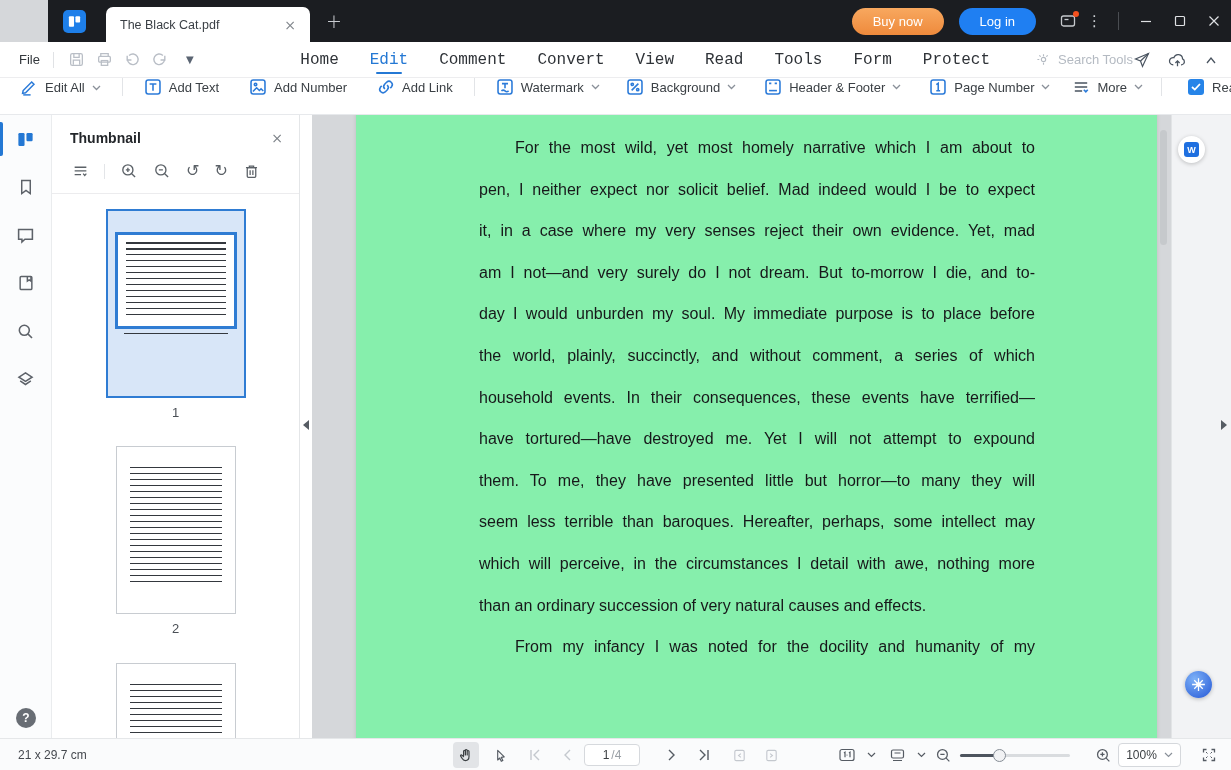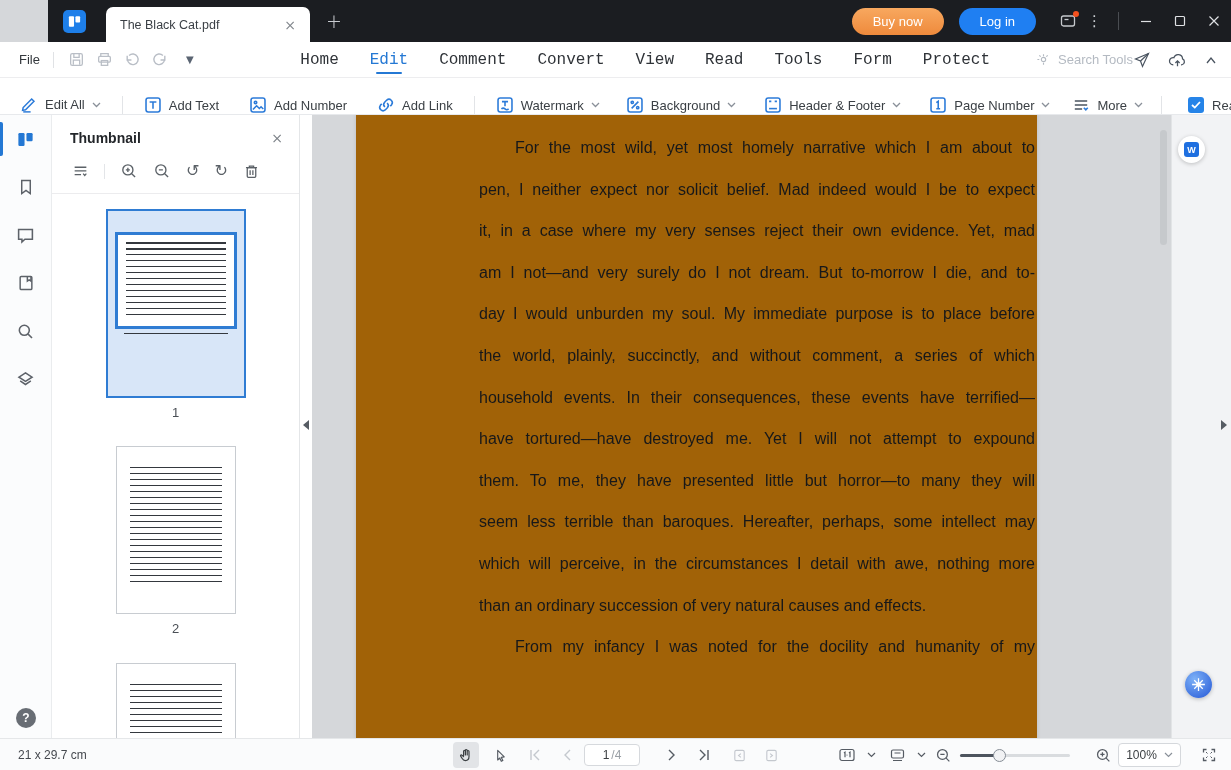--- a/index.html
+++ b/index.html
@@ -32,21 +32,21 @@
   .mb-ic { width:24px; height:24px; display:flex; align-items:center; justify-content:center; color:#b9bec6; margin-right:9px; }
   .mb-ic.dd { color:#5a6472; margin-left:2px; }
   .mtabs { display:flex; align-items:center; gap:31px; margin-left:92px; height:100%; }
   .mtab { font-size:16px; color:#2f3338; height:100%; display:flex; align-items:center; position:relative; white-space:nowrap;font-family:Liberation Mono, monospace; }
   .mtab.active { color:#2478d4; }
   .mtab.active::after { content:""; position:absolute; left:50%; transform:translateX(-50%); bottom:3px; width:26px; height:2.5px; background:#2478d4; border-radius:2px; }
   .search-tools { display:flex; align-items:center; gap:7px; margin-left:46px; color:#b4bac2; font-size:13px; white-space:nowrap; }
   .mb-right { margin-left:auto; margin-right:13px; display:flex; align-items:center; gap:17px; color:#4a5460; }
 
   
-  .toolbar { position:absolute; top:78px; left:0; right:0; height:37px; background:#fff; border-bottom:1px solid #e7e9ec; display:flex; align-items:flex-end; padding-left:19px; overflow:hidden; }
+  .toolbar { position:absolute; top:78px; left:0; right:0; height:37px; background:#fff; border-bottom:1px solid #e7e9ec; display:flex; align-items:flex-start; padding-left:19px; overflow:hidden; }
   .titem { display:flex; align-items:center; gap:7px; font-size:13px; color:#3b4045; white-space:nowrap; flex:none; }
   .ticon { color:#2c7bd9; display:flex; align-items:center; }
   .t-sep { width:1px; height:18px; background:#e2e4e7; margin:0 21px; flex:none; }
   .chev { color:#8a9099; display:flex; align-items:center; }
   .mr30 { margin-right:30px; } .mr26 { margin-right:26px; } .mr28 { margin-right:28px; } .mr22 { margin-right:22px; }
   .read-group { margin-left:auto; display:flex; align-items:center; gap:8px; flex:none; }
   .checkbox { width:16px; height:16px; border-radius:3px; background:#2684e8; display:flex; align-items:center; justify-content:center; }
 
   
   .rail { position:absolute; top:115px; bottom:32px; left:0; width:52px; background:#fbfcfd; border-right:1px solid #eaecee; }
@@ -70,21 +70,21 @@
   .viewport-rect { position:absolute; left:7px; right:7px; top:21px; height:97px; background:#fff; border:3px solid #2f7cd3; }
   .pg { background:#fff; border:1px solid #c8ccd1; position:relative; }
   .thumb2 { margin-top:26px; width:120px; height:168px; }
   .thumb3 { margin-top:27px; width:120px; height:130px; }
   .tlabel { margin-top:7px; font-size:13px; color:#4a4f55; }
 
   
   .gutter { position:absolute; top:115px; bottom:32px; left:300px; width:12px; background:#fff; }
   .collapse-left { position:absolute; left:303px; top:420px; width:0; height:0; border:5px solid transparent; border-right:6px solid #565c63; border-left:none; }
   .docarea { position:absolute; top:115px; bottom:32px; left:312px; right:60px; background:#d5d7da; overflow:hidden; }
-  .page { position:absolute; left:44px; top:-20px; bottom:-20px; width:681px; background:#a16207; box-shadow:0 0 4px rgba(0,0,0,.12); }
+  .page { position:absolute; left:44px; top:-20px; bottom:-20px; width:801px; background:#86efac; box-shadow:0 0 4px rgba(0,0,0,.12); }
   .textblock { position:absolute; left:123px; top:32px; width:556px; }
   .ln { height:41.6px; line-height:41.6px; font-size:16px; color:#17181a; text-align:justify; text-align-last:justify; }
   .ln.left { text-align:left; text-align-last:left; }
   .ln.ind { text-indent:36px; }
   .vscroll { position:absolute; right:4px; top:15px; width:7px; height:115px; border-radius:4px; background:#c6c9cc; }
 
   
   .rrail { position:absolute; top:115px; bottom:32px; right:0; width:60px; background:#f2f3f5; border-left:1px solid #e2e4e6; }
   .wbadge { position:absolute; top:21px; left:6px; width:27px; height:27px; border-radius:50%; background:#fff; box-shadow:0 1px 4px rgba(0,0,0,.22); display:flex; align-items:center; justify-content:center; }
   .wdoc { width:15px; height:15px; border-radius:3px; background:#1e6fe0; color:#fff; font-size:9px; font-weight:bold; display:flex; align-items:center; justify-content:center; }

